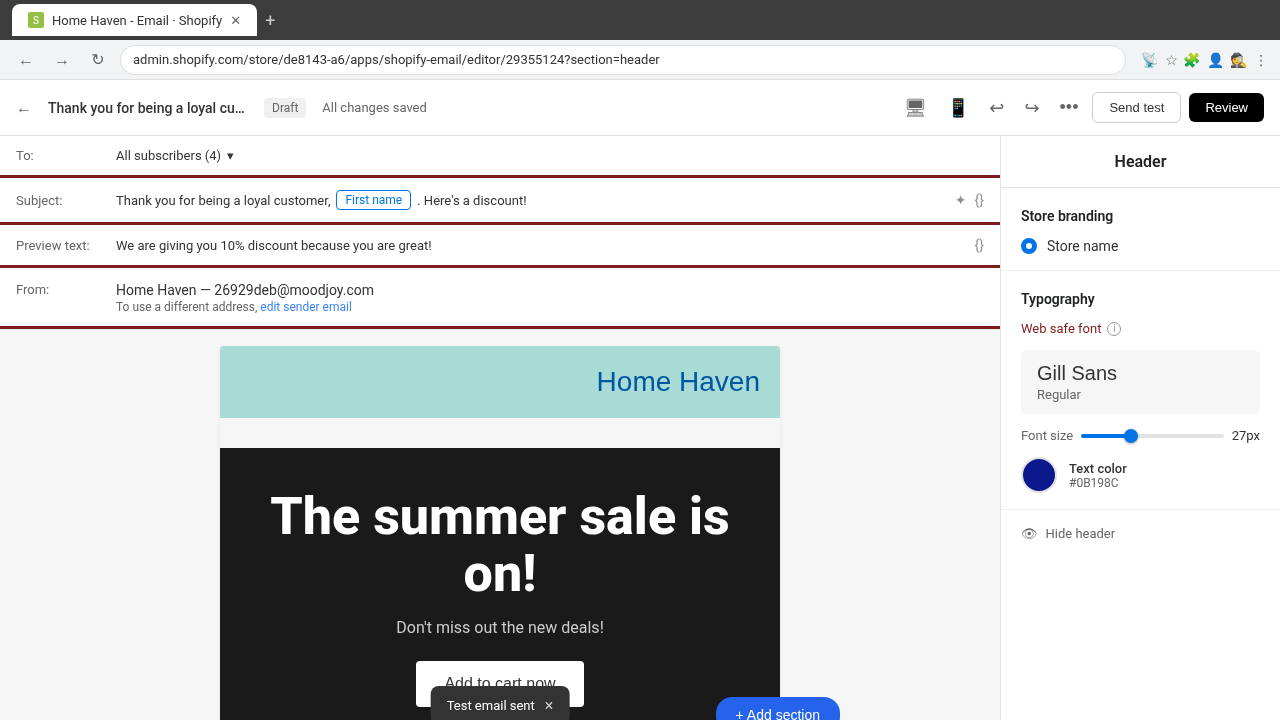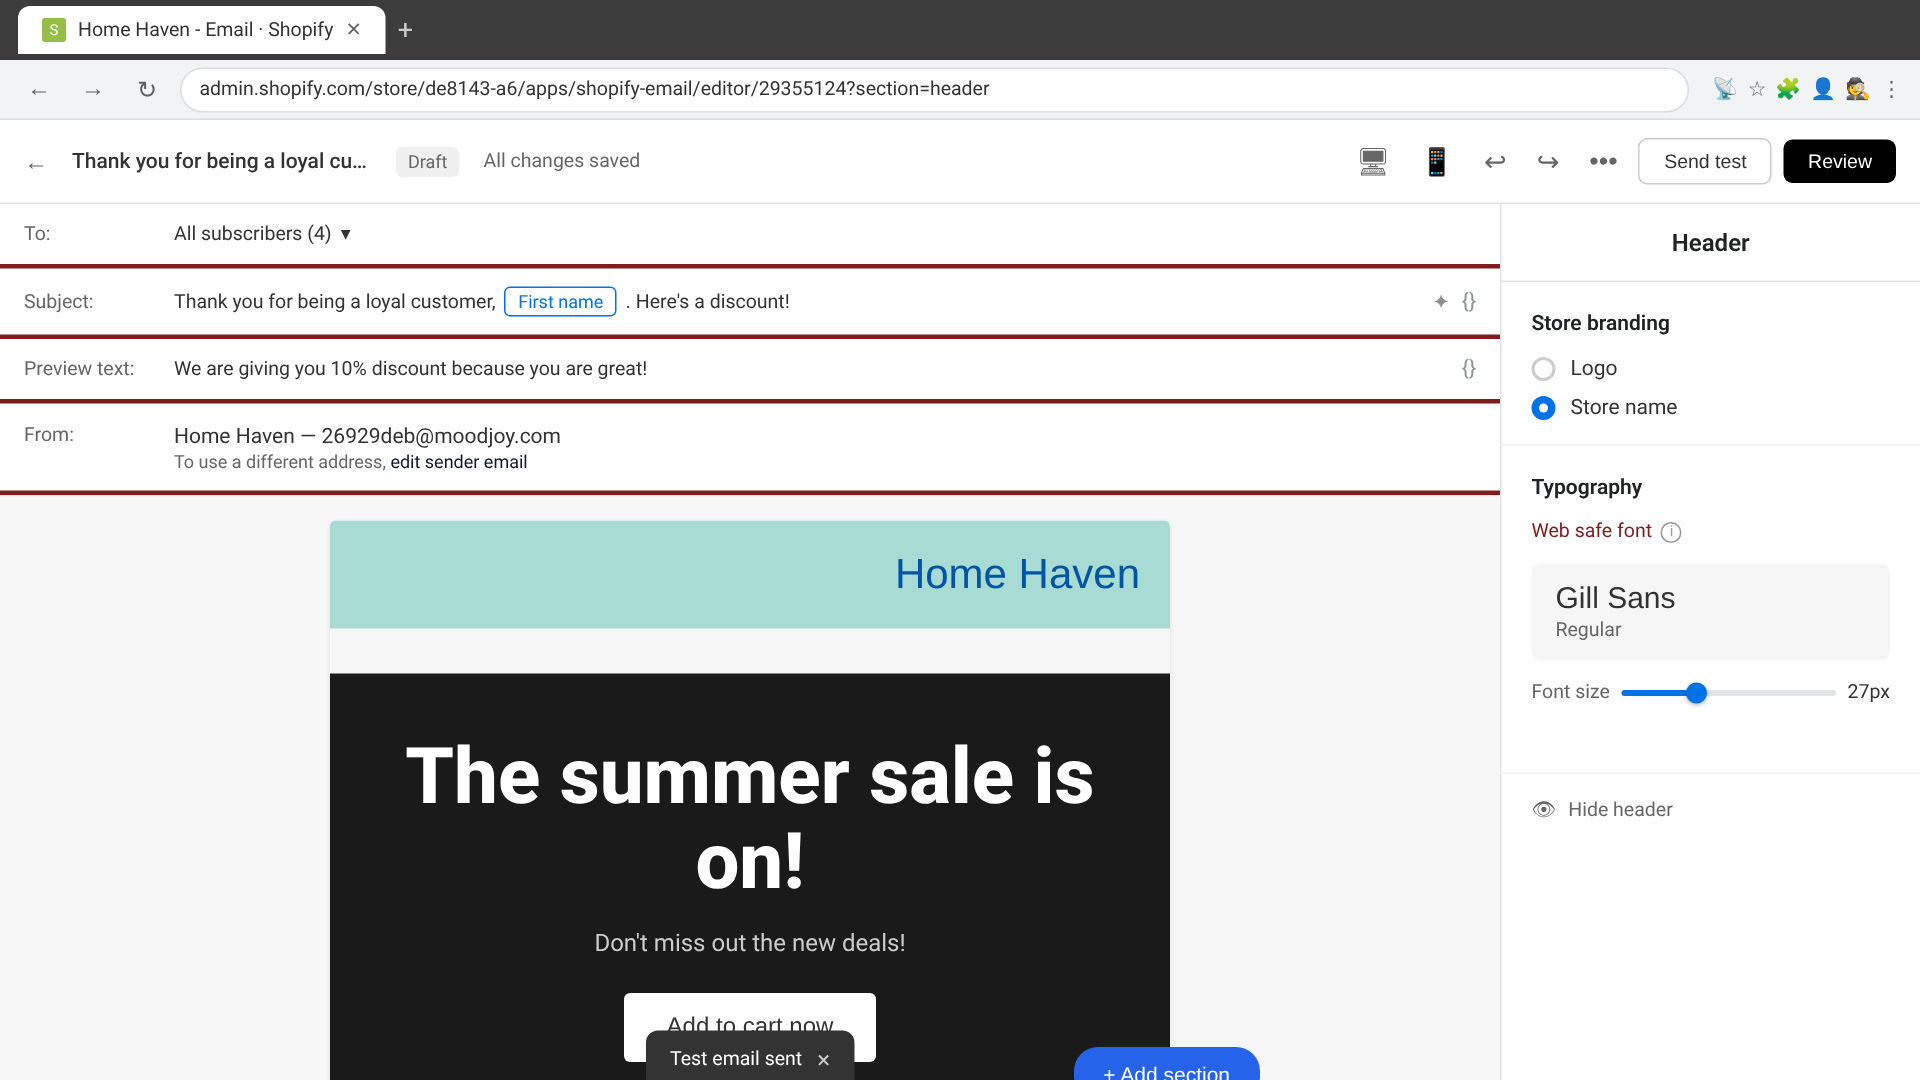--- a/index.html
+++ b/index.html
@@ -35,21 +35,21 @@
 
     
     .email-fields { background: white; border-bottom: 1px solid #e1e3e5; }
     .email-field { display: flex; align-items: center; padding: 12px 16px; border-bottom: 3px solid #7f1d1d; }
     .field-label { color: #666; font-size: 13px; width: 100px; flex-shrink: 0; }
     .field-value { flex: 1; font-size: 13px; color: #333; display: flex; align-items: center; gap: 6px; flex-wrap: wrap; }
     .first-name-pill { background: white; border: 1px solid #0073e6; color: #0073e6; border-radius: 4px; padding: 2px 8px; font-size: 12px; cursor: pointer; }
     .field-icons { display: flex; gap: 8px; color: #999; font-size: 14px; }
     .field-icon { cursor: pointer; color: #8c9196; }
     .from-sub { color: #666; font-size: 12px; margin-top: 2px; }
-    .from-sub a { color: #0f172a; text-decoration: none; }
+    .from-sub a { color: #3b82f6; text-decoration: none; }
     .from-container { display: flex; flex-direction: column; }
 
     
     .email-preview { background: #f6f6f7; padding: 16px; display: flex; justify-content: center; position: relative; }
     .email-body { width: 560px; border-radius: 4px; overflow: hidden; box-shadow: 0 1px 3px rgba(0,0,0,0.1); }
     .email-header-section { background: #a8dbd4; padding: 20px; text-align: right; }
     .email-store-name { color: #0055a5; font-size: 28px; font-family: 'Gill Sans', sans-serif; font-weight: normal; }
     .email-content-section { background: #1a1a1a; padding: 40px 30px 30px; text-align: center; }
     .email-headline { color: white; font-size: 52px; font-weight: 800; line-height: 1.1; margin-bottom: 16px; }
     .email-subtext { color: #ccc; font-size: 16px; margin-bottom: 24px; }
@@ -72,21 +72,21 @@
     .radio-circle { width: 16px; height: 16px; border-radius: 50%; border: 2px solid #ccc; flex-shrink: 0; }
     .radio-circle.selected { border-color: #0073e6; background: #0073e6; position: relative; }
     .radio-circle.selected::after { content: ''; position: absolute; top: 50%; left: 50%; transform: translate(-50%, -50%); width: 6px; height: 6px; background: white; border-radius: 50%; }
     .radio-label { font-size: 14px; color: #333; }
 
     
     .font-display { background: #f6f6f7; border-radius: 6px; padding: 12px 16px; margin-bottom: 12px; }
     .font-name { font-size: 20px; font-family: 'Gill Sans', sans-serif; color: #333; font-weight: normal; }
     .font-style { font-size: 13px; color: #666; margin-top: 2px; }
     .change-btn { width: 100%; background: white; border: 1px solid #ccc; border-radius: 6px; padding: 8px; font-size: 13px; cursor: pointer; color: #333; }
-    .font-size-row { display: flex; align-items: center; gap: 8px; margin-bottom: 30px; margin-top: 14px; }
+    .font-size-row { display: flex; align-items: center; gap: 8px; margin-bottom: 14px; margin-top: 14px; }
     .font-size-label { font-size: 13px; color: #666; }
     .font-size-value { font-size: 13px; color: #333; margin-left: auto; }
     .slider-container { flex: 1; }
     .slider { width: 100%; height: 4px; background: #e1e3e5; border-radius: 2px; position: relative; cursor: pointer; }
     .slider-fill { width: 35%; height: 100%; background: #0073e6; border-radius: 2px; }
     .slider-thumb { width: 14px; height: 14px; background: #0073e6; border-radius: 50%; position: absolute; top: 50%; transform: translateY(-50%); left: 35%; margin-left: -7px; box-shadow: 0 1px 3px rgba(0,0,0,0.3); cursor: grab; }
     .text-color-row { display: flex; align-items: center; gap: 12px; }
     .color-swatch { width: 36px; height: 36px; border-radius: 50%; background: #0B198C; cursor: pointer; border: 2px solid #e1e3e5; }
     .text-color-info { }
     .text-color-label { font-size: 13px; color: #333; font-weight: 500; }
@@ -206,24 +206,20 @@
     </div>
   </div>
 
   <div class="right-sidebar">
     <div class="sidebar-header">Header</div>
 
     <div class="sidebar-section">
       <div class="sidebar-section-title">Store branding</div>
       <div class="radio-group">
         <div class="radio-item">
-          <div class="radio-circle"></div>
-          <span class="radio-label">Logo</span>
-        </div>
-        <div class="radio-item">
           <div class="radio-circle selected"></div>
           <span class="radio-label">Store name</span>
         </div>
       </div>
     </div>
 
     <div class="sidebar-section">
       <div class="sidebar-section-title">Typography</div>
       <div class="web-safe-row">
         <span class="web-safe-label">Web safe font</span>
@@ -240,20 +236,27 @@
         <div class="slider-container">
           <div class="slider">
             <div class="slider-fill"></div>
             <div class="slider-thumb"></div>
           </div>
         </div>
         <span class="font-size-value">27px</span>
       </div>
 
       
+      <div class="text-color-row">
+        <div class="color-swatch" style="background: #0B198C;"></div>
+        <div class="text-color-info">
+          <div class="text-color-label">Text color</div>
+          <div class="text-color-hex">#0B198C</div>
+        </div>
+      </div>
     </div>
 
     <div class="hide-header-row">
       <span class="eye-icon">👁</span>
       <span>Hide header</span>
     </div>
   </div>
 </div>
 
 </body></html>

